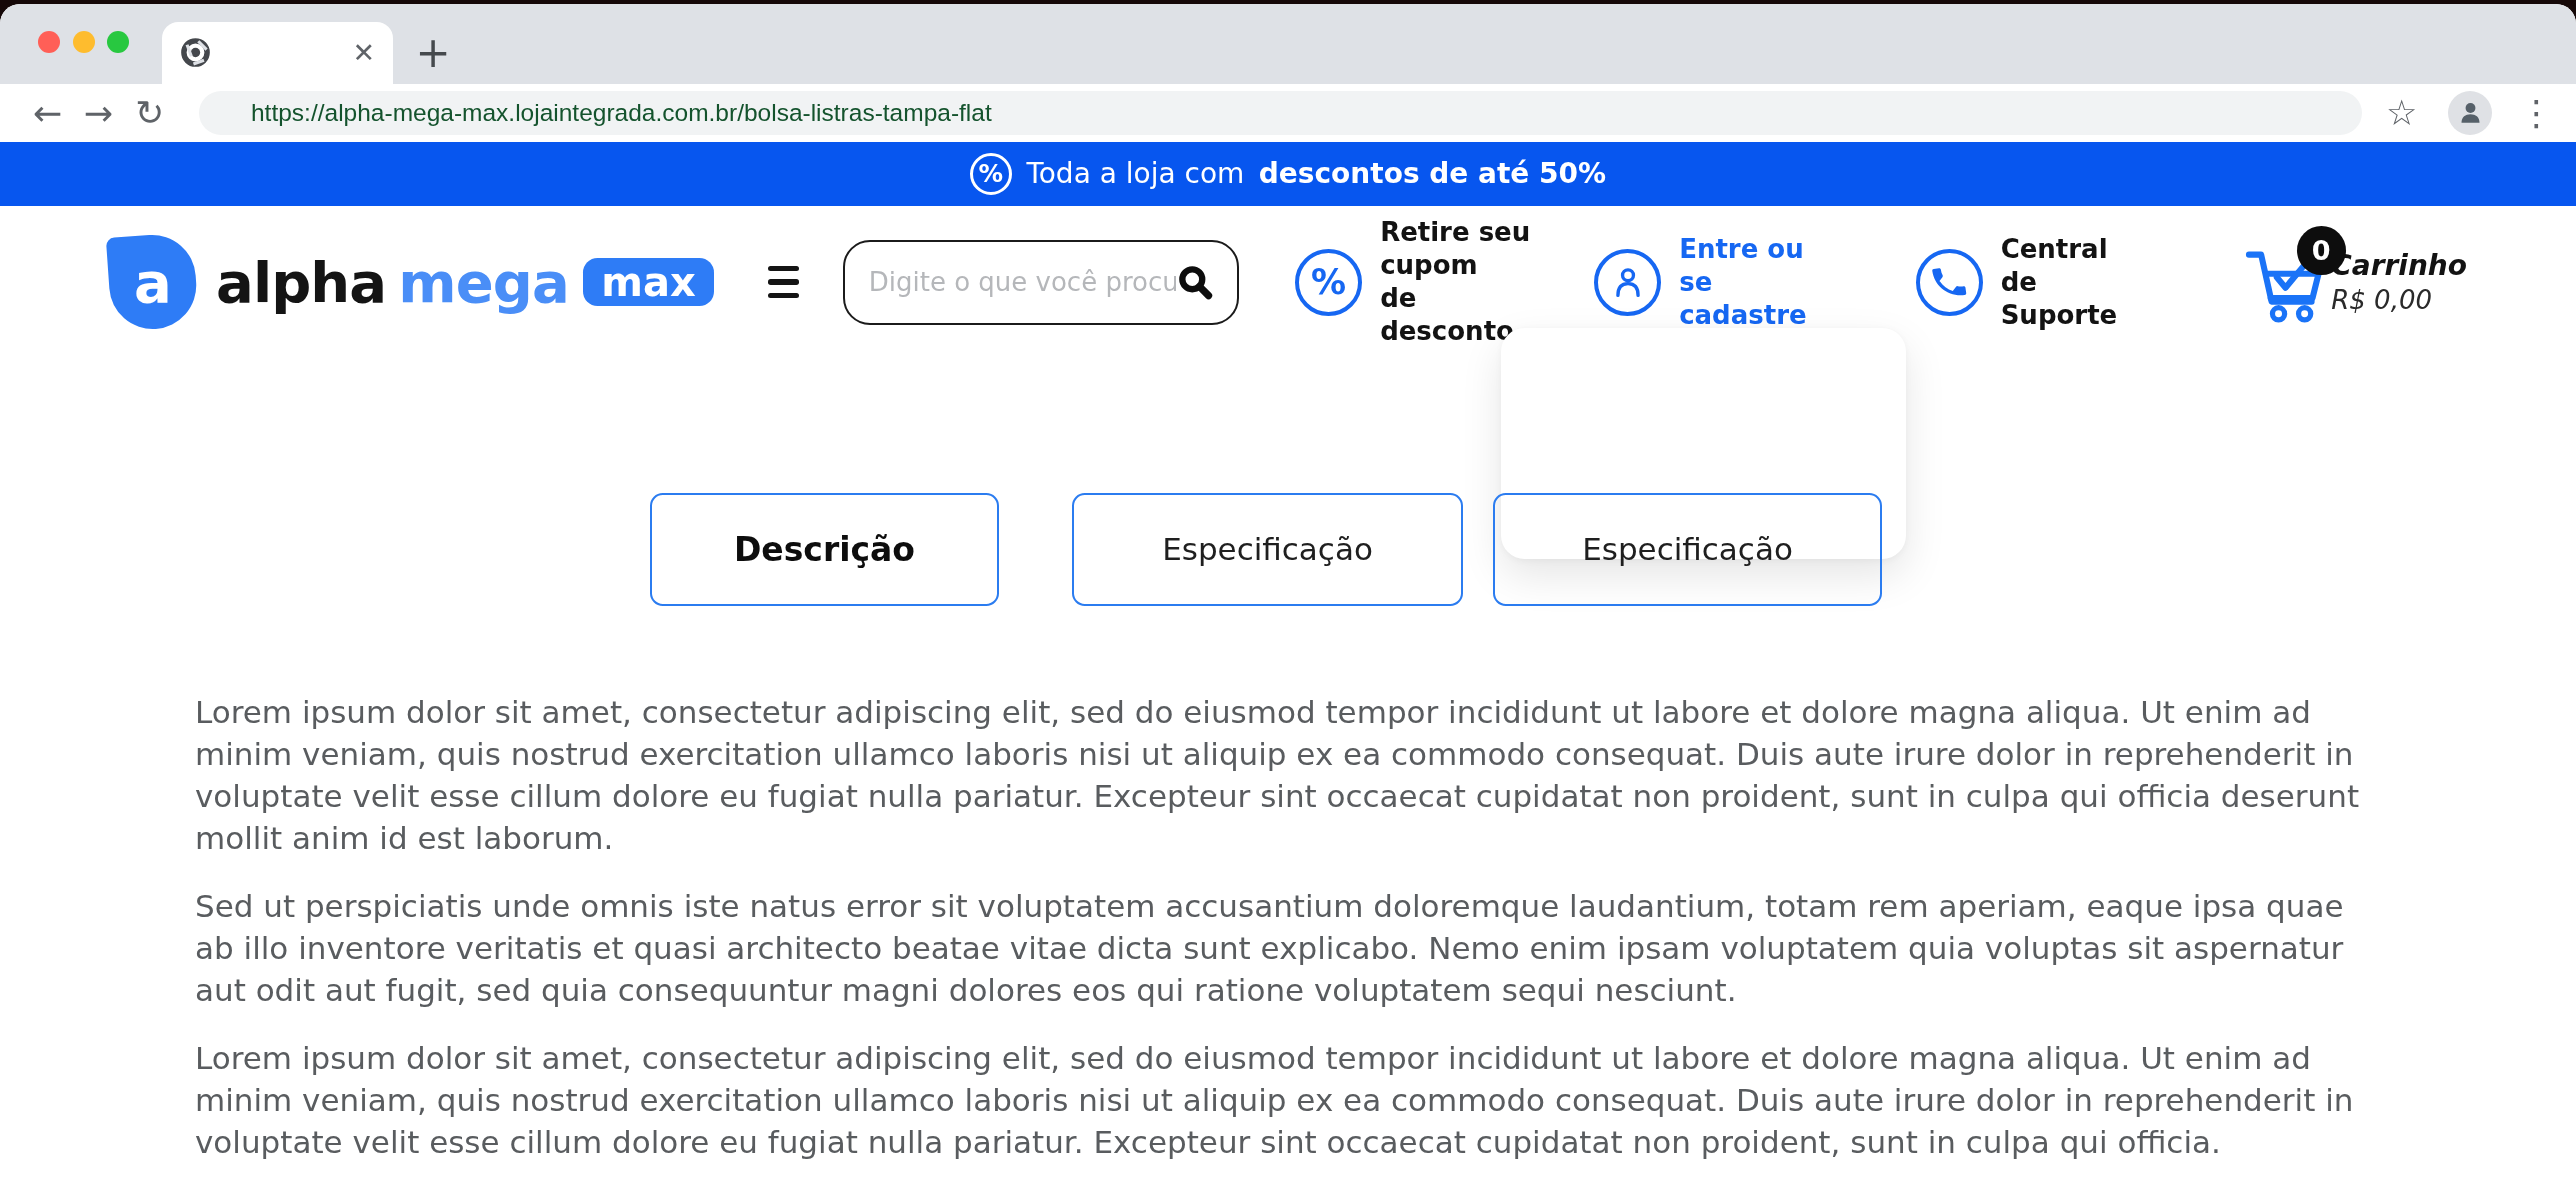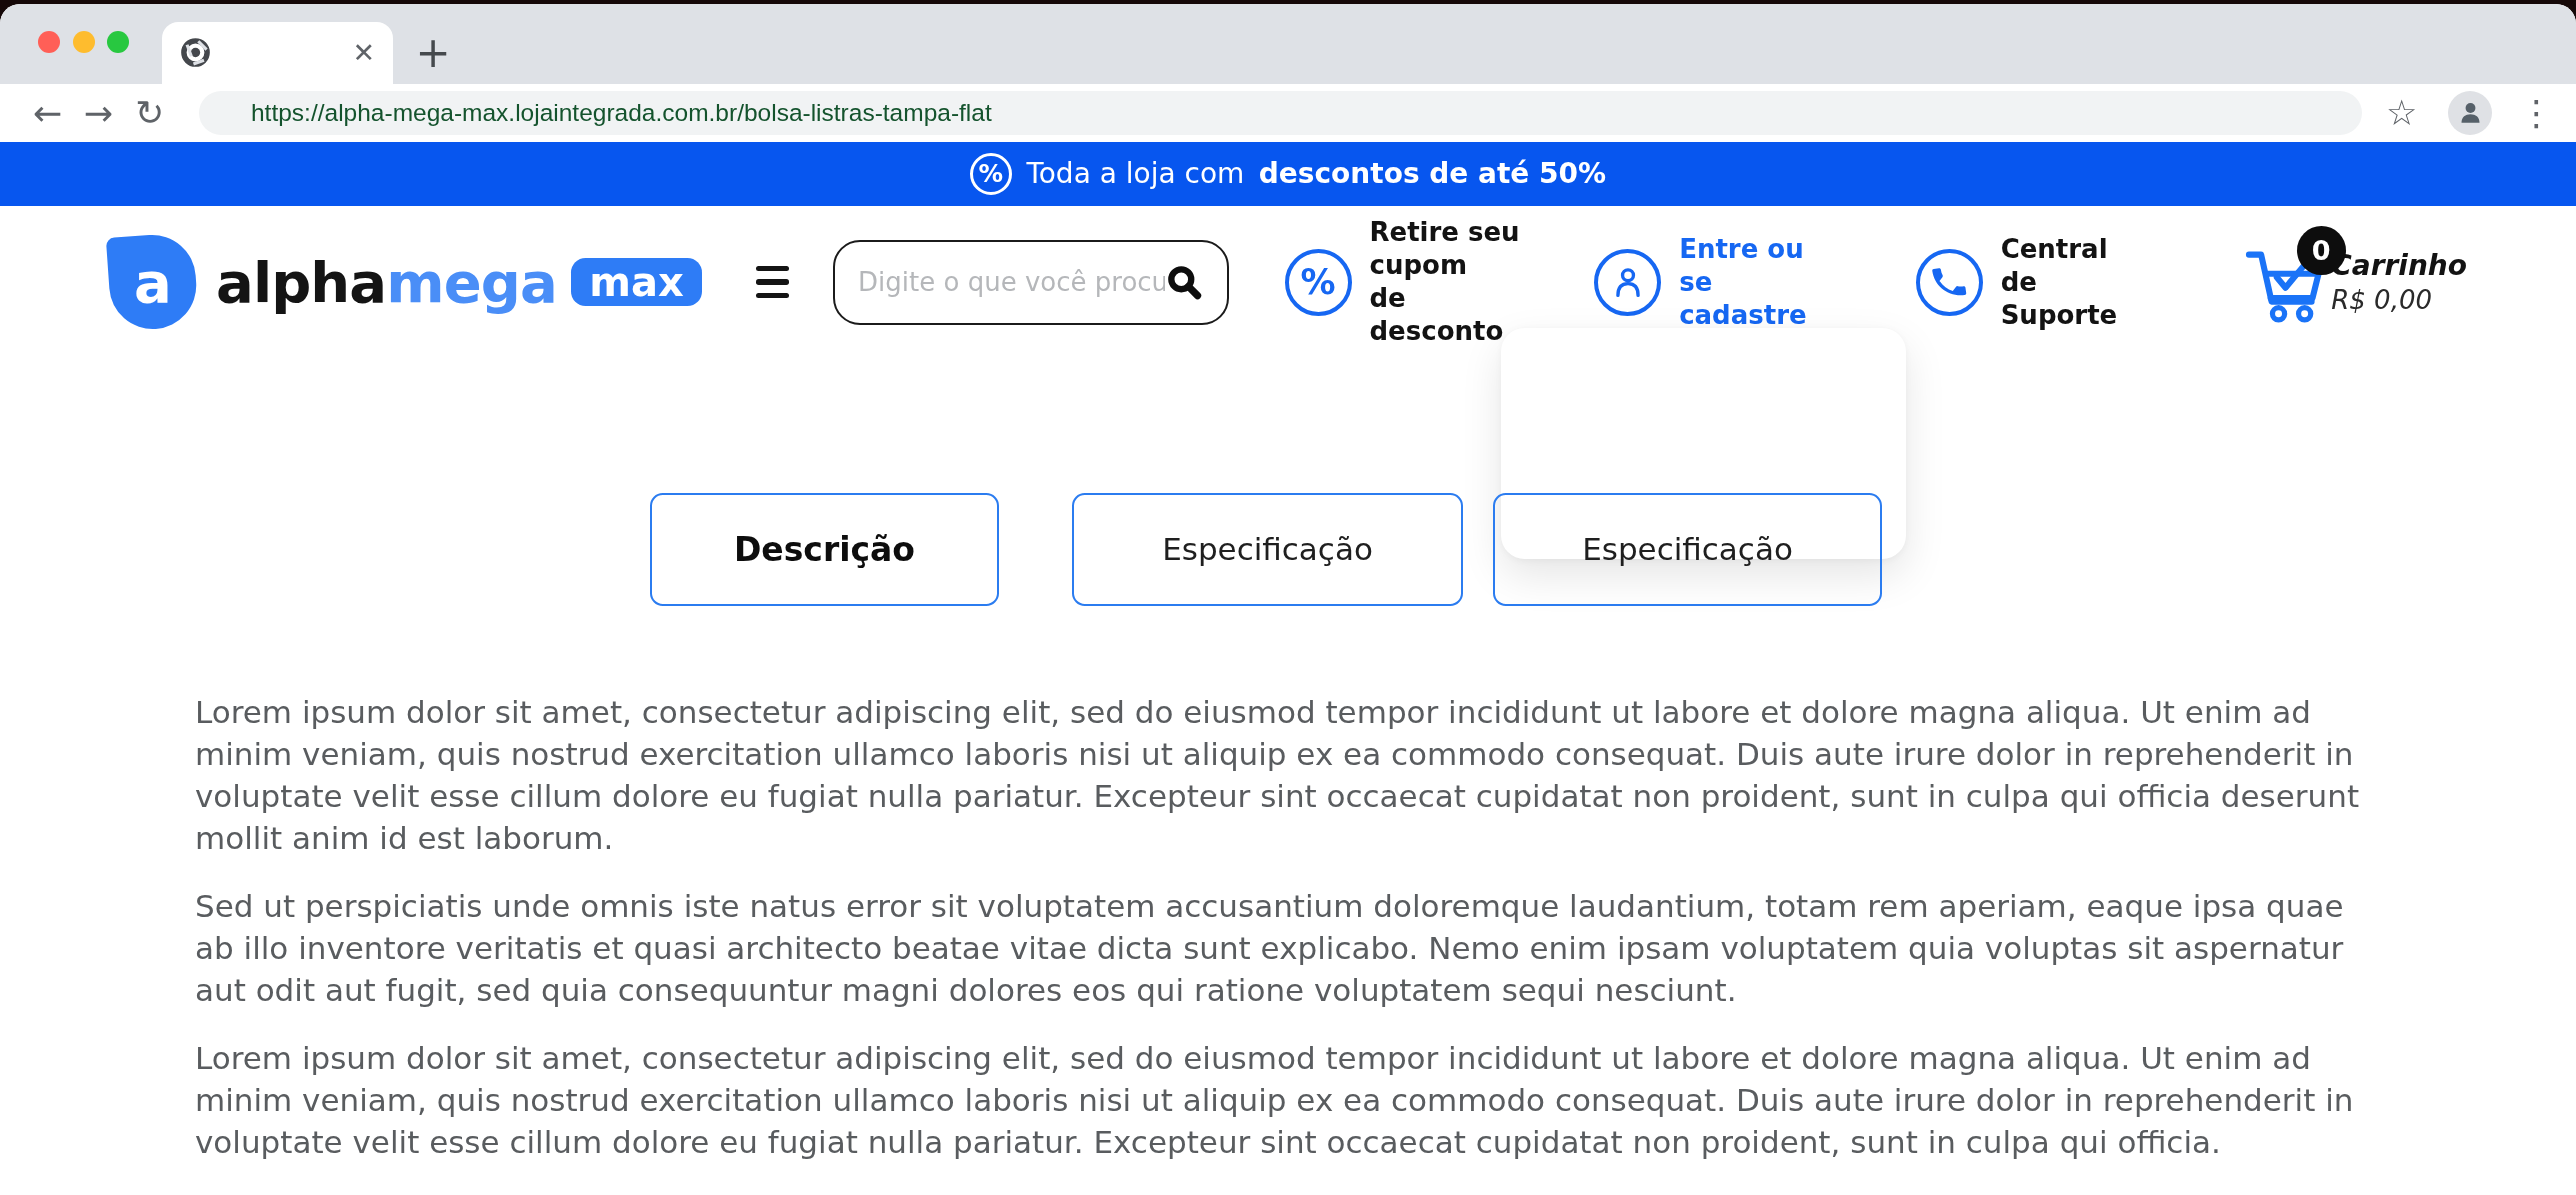--- a/index.html
+++ b/index.html
@@ -152,21 +152,21 @@
     <span class="banner-bold">descontos de até 50%</span>
   </div>
 
   <div class="shopheader">
 
     <div class="logo">
       <div class="logo-drop">
         <span>a</span>
       </div>
       <span class="logo-word w-alpha">alpha</span>
-        <span class="logo-word w-mega" style="margin-left:0;">mega</span>
+        <span class="logo-word w-mega" style="margin-left:12px;">mega</span>
       <span class="logo-max">max</span>
     </div>
 
     <div class="hamburger">
       <i></i>
         <i></i>
         <i></i>
     </div>
 
     <div class="search">

